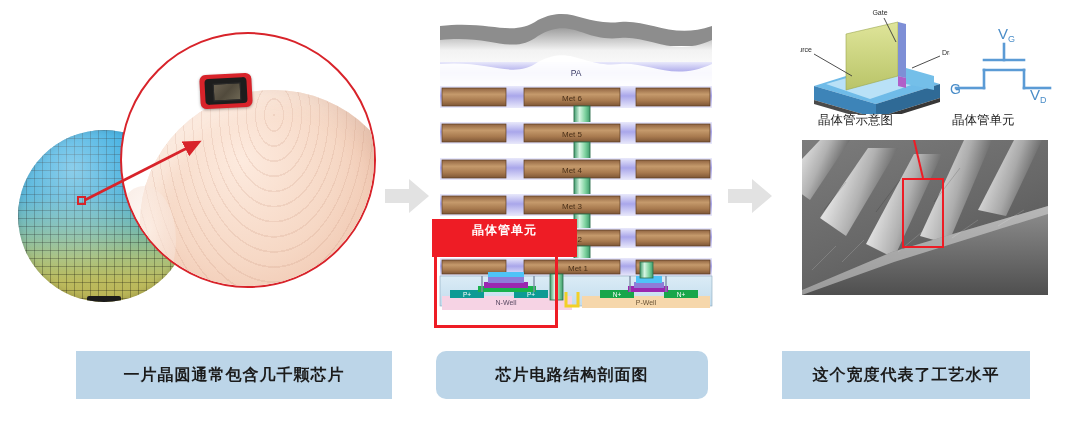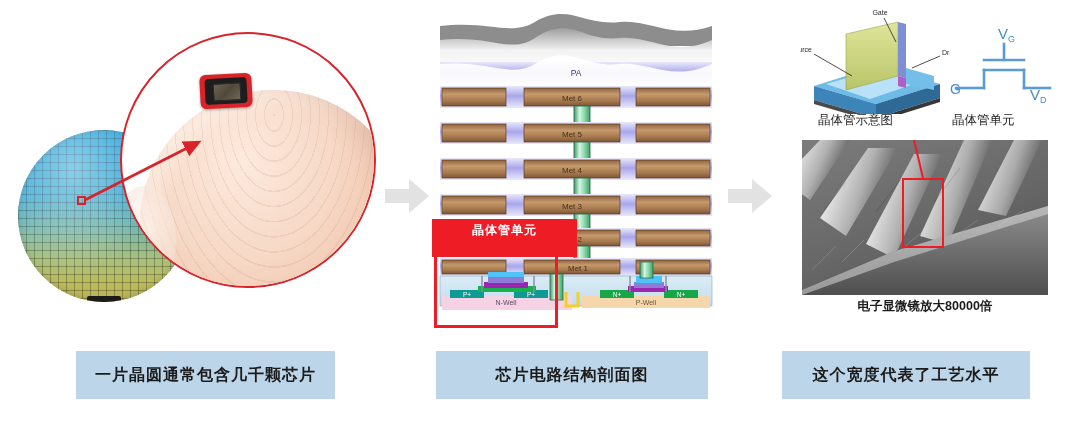--- a/index.html
+++ b/index.html
@@ -194,22 +194,22 @@
     background: #bcd5e8;
     color: #1b1b1b;
     font-size: 16px;
     font-weight: bold;
     display: flex;
     align-items: center;
     justify-content: center;
     letter-spacing: 1px;
     height: 48px;
   }
-  #caption-box-1 { left: 76px;  top: 351px; width: 259px; }
-  #caption-box-2 { left: 436px; top: 351px; width: 272px; }
+  #caption-box-1 { left: 76px;  top: 351px; width: 316px; }
+  #caption-box-2 { left: 436px; top: 351px; width: 272px; border-radius: 10px; }
   #caption-box-3 { left: 782px; top: 351px; width: 248px; }
 </style>
 </head>
 <body>
 
 <div class="panel" id="panel-wafer">
 
   <div class="wafer">
     <div class="wafer-grid"></div>
     <div class="wafer-shine"></div>
@@ -472,18 +472,17 @@
       </g>
     </svg>
 
     <div class="sem-box"></div>
 
     <svg id="sem-pointer" viewBox="0 0 246 155" xmlns="http://www.w3.org/2000/svg">
       <line x1="121" y1="38" x2="104" y2="-34" stroke="#ee1c25" stroke-width="2"></line>
     </svg>
   </div>
 
-  <div id="cap-sem">电子显微镜放大80000倍</div>
 </div>
 
 <div class="caption-box" id="caption-box-1">一片晶圆通常包含几千颗芯片</div>
 <div class="caption-box" id="caption-box-2">芯片电路结构剖面图</div>
 <div class="caption-box" id="caption-box-3">这个宽度代表了工艺水平</div>
 
 </body></html>

